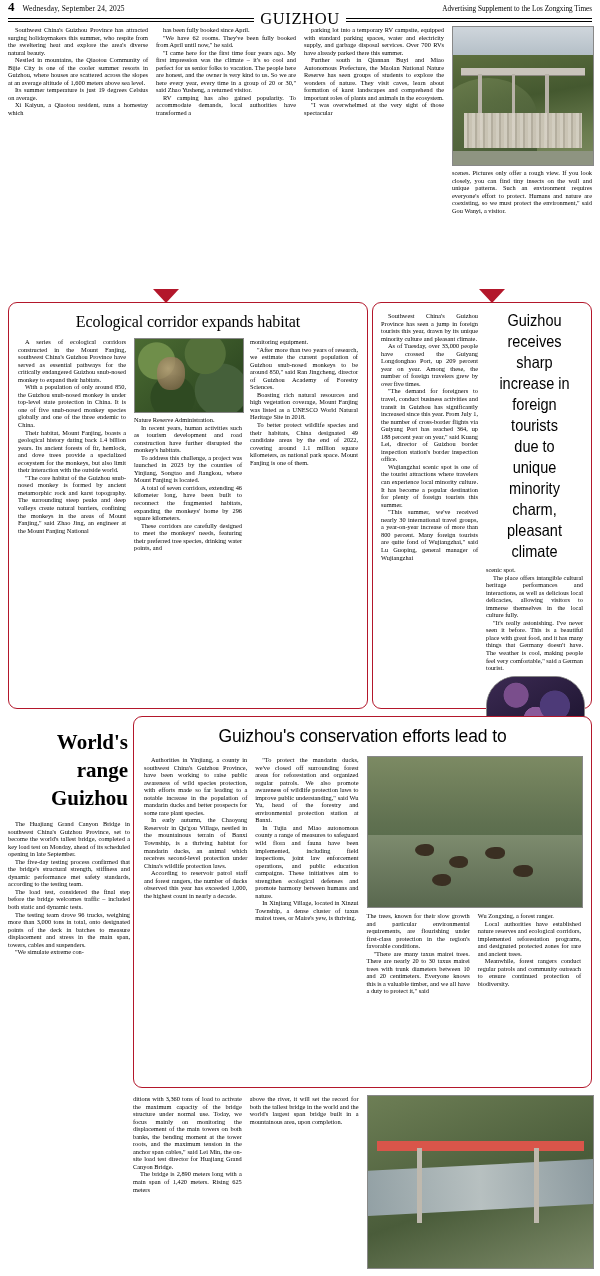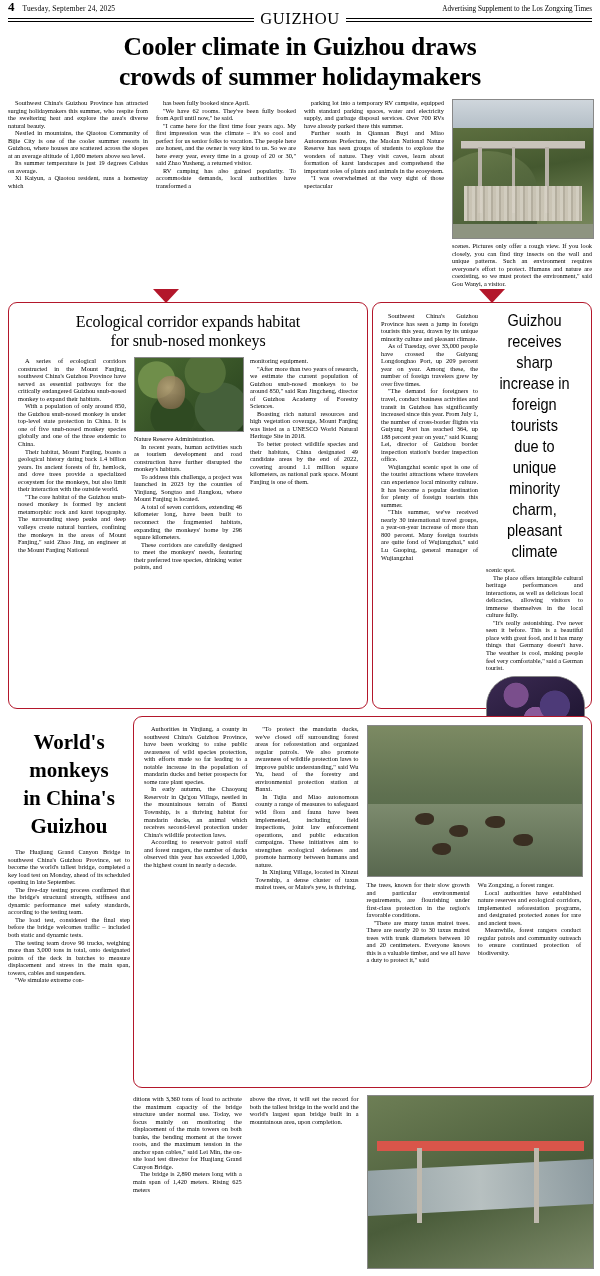--- a/index.html
+++ b/index.html
@@ -126,21 +126,21 @@
   .side-head{
     text-align:center;
     font-family:"Liberation Sans",sans-serif;
     font-size:16.5px;
     line-height:21px;
     font-weight:normal;
     transform:scaleX(0.88);
     transform-origin:center;
   }
   .slab-head{
-    text-align:center;
+    text-align:right;
     font-family:"Liberation Serif",serif;
     font-weight:bold;
     font-size:21px;
     line-height:28px;
   }
   .sans-head{
     text-align:center;
     font-family:"Liberation Sans",sans-serif;
     font-size:17.5px;
     line-height:23px;
@@ -149,37 +149,33 @@
 </style>
 </head>
 <body>
 
 <div class="page">
 
   <div class="masthead">
     <div class="mh-row">
       <div class="mh-left">
         <span class="pagenum">4</span>
-        <span class="mh-date">Tuesday, September 24,  2025</span>
+        <span class="mh-date">Wednesday, September 24,  2025</span>
       </div>
       <div class="mh-right">Advertising Supplement to the Los Zongxing Times</div>
     </div>
     <div class="mh-rules">
       <div class="r1"></div>
         <div class="r2"></div>
     </div>
     <div class="mh-title-wrap">
       <span class="mh-title">GUIZHOU</span>
     </div>
   </div>
 
-  <div class="main-head">
-    <span class="l1">Cooler climate in  Guizhou  draws</span>
-    <span class="l2">crowds of summer holidaymakers</span>
-  </div>
 
   <div class="top-story" style="height:190px;">
     <div class="grid4" style="height:190px;">
       <div class="col">
         <p>Southwest China's Guizhou Province has attracted surging holidaymakers this summer, who respite from the sweltering heat and explore the area's diverse natural beauty.</p>
         <p>Nestled in mountains, the Qiaotou Community of Bijie City is one of the cooler summer resorts in Guizhou, where houses are scattered across the slopes at an average altitude of 1,600 meters above sea level.</p>
         <p>Its summer temperature is just 19 degrees Celsius on average.</p>
         <p>Xi Kaiyun, a Qiaotou resident, runs a homestay which</p>
       </div>
       <div class="col">
@@ -209,21 +205,20 @@
           <p class="noind">scenes. Pictures only offer a rough view. If you look closely, you can find tiny insects on the wall and unique patterns. Such an environment requires everyone's effort to protect. Humans and nature are coexisting, so we must protect the environment," said Gou Wanyi, a visitor.</p>
         </div>
       </div>
     </div>
   </div>
 
   <div class="redbox" style="position:absolute;left:8px;top:302px;width:360px;height:407px;">
     <div class="pointer" style="left:144px;"></div>
     <div class="kicker-head" style="margin:9px 10px 7px 10px;">
       <div>Ecological corridor expands habitat</div>
-      <div>for snub-nosed monkeys</div>
     </div>
     <div style="display:grid;grid-template-columns:1fr 1fr 1fr;column-gap:8px;padding:0 9px;">
       <div class="col">
         <p>A series of ecological corridors constructed in the Mount Fanjing, southwest China's Guizhou Province have served as essential pathways for the critically endangered Guizhou snub-nosed monkey to expand their habitats.</p>
         <p>With a population of only around 850, the Guizhou snub-nosed monkey is under top-level state protection in China. It is one of five snub-nosed monkey species globally and one of the three endemic to China.</p>
         <p>Their habitat, Mount Fanjing, boasts a geological history dating back 1.4 billion years. Its ancient forests of fir, hemlock, and dove trees provide a specialized ecosystem for the monkeys, but also limit their interaction with the outside world.</p>
         <p>"The core habitat of the Guizhou snub-nosed monkey is formed by ancient metamorphic rock and karst topography. The surrounding steep peaks and deep valleys create natural barriers, confining the monkeys in the areas of Mount Fanjing," said Zhao Jing, an engineer at the Mount Fanjing National</p>
       </div>
       <div>
         <div class="photo green" style="width:100%;height:73px;margin-bottom:3px;">
@@ -275,35 +270,35 @@
         <div class="photo purple" style="width:100%;height:52px;margin-top:4px;border-radius:30px 30px 3px 3px;">
           <div class="p1"></div>
         </div>
       </div>
     </div>
   </div>
 
   <div style="position:absolute;left:8px;top:716px;width:122px;height:552px;">
     <div class="slab-head" style="margin:12px 2px 8px 2px;">
       <div>World's</div>
-      <div>monkeys</div>
-      <div>in China's</div>
+      <div>range</div>
       <div>Guizhou</div>
     </div>
     <div class="col" style="margin-top:8px;">
       <p>The Huajiang Grand Canyon Bridge in southwest China's Guizhou Province, set to become the world's tallest bridge, completed a key load test on Monday, ahead of its scheduled opening in late September.</p>
       <p>The five-day testing process confirmed that the bridge's structural strength, stiffness and dynamic performance met safety standards, according to the testing team.</p>
       <p>The load test, considered the final step before the bridge welcomes traffic – included both static and dynamic tests.</p>
       <p>The testing team drove 96 trucks, weighing more than 3,000 tons in total, onto designated points of the deck in batches to measure displacement and stress in the main span, towers, cables and suspenders.</p>
       <p>"We simulate extreme con-</p>
     </div>
   </div>
 
   <div class="redbox" style="position:absolute;left:133px;top:716px;width:459px;height:372px;">
     <div class="sans-head" style="margin:8px 12px 8px 12px;">
+      <div>Guizhou's conservation efforts lead to</div>
     </div>
     <div style="display:grid;grid-template-columns:1fr 1fr 1fr 1fr;column-gap:8px;padding:0 10px;">
       <div class="col">
         <p>Authorities in Yinjiang, a county in southwest China's Guizhou Province, have been working to raise public awareness of wild species protection, with efforts made so far leading to a notable increase in the population of mandarin ducks and better prospects for some rare plant species.</p>
         <p>In early autumn, the Chaoyang Reservoir in Qu'gou Village, nestled in the mountainous terrain of Banxi Township, is a thriving habitat for mandarin ducks, an animal which receives second-level protection under China's wildlife protection laws.</p>
         <p>According to reservoir patrol staff and forest rangers, the number of ducks observed this year has exceeded 1,000, the highest count in nearly a decade.</p>
       </div>
       <div class="col">
         <p>"To protect the mandarin ducks, we've closed off surrounding forest areas for reforestation and organized regular patrols. We also promote awareness of wildlife protection laws to improve public understanding," said Wu Yu, head of the forestry and environmental protection station at Banxi.</p>
         <p>In Tujia and Miao autonomous county a range of measures to safeguard wild flora and fauna have been implemented, including field inspections, joint law enforcement operations, and public education campaigns. These initiatives aim to strengthen ecological defenses and promote harmony between humans and nature.</p>

